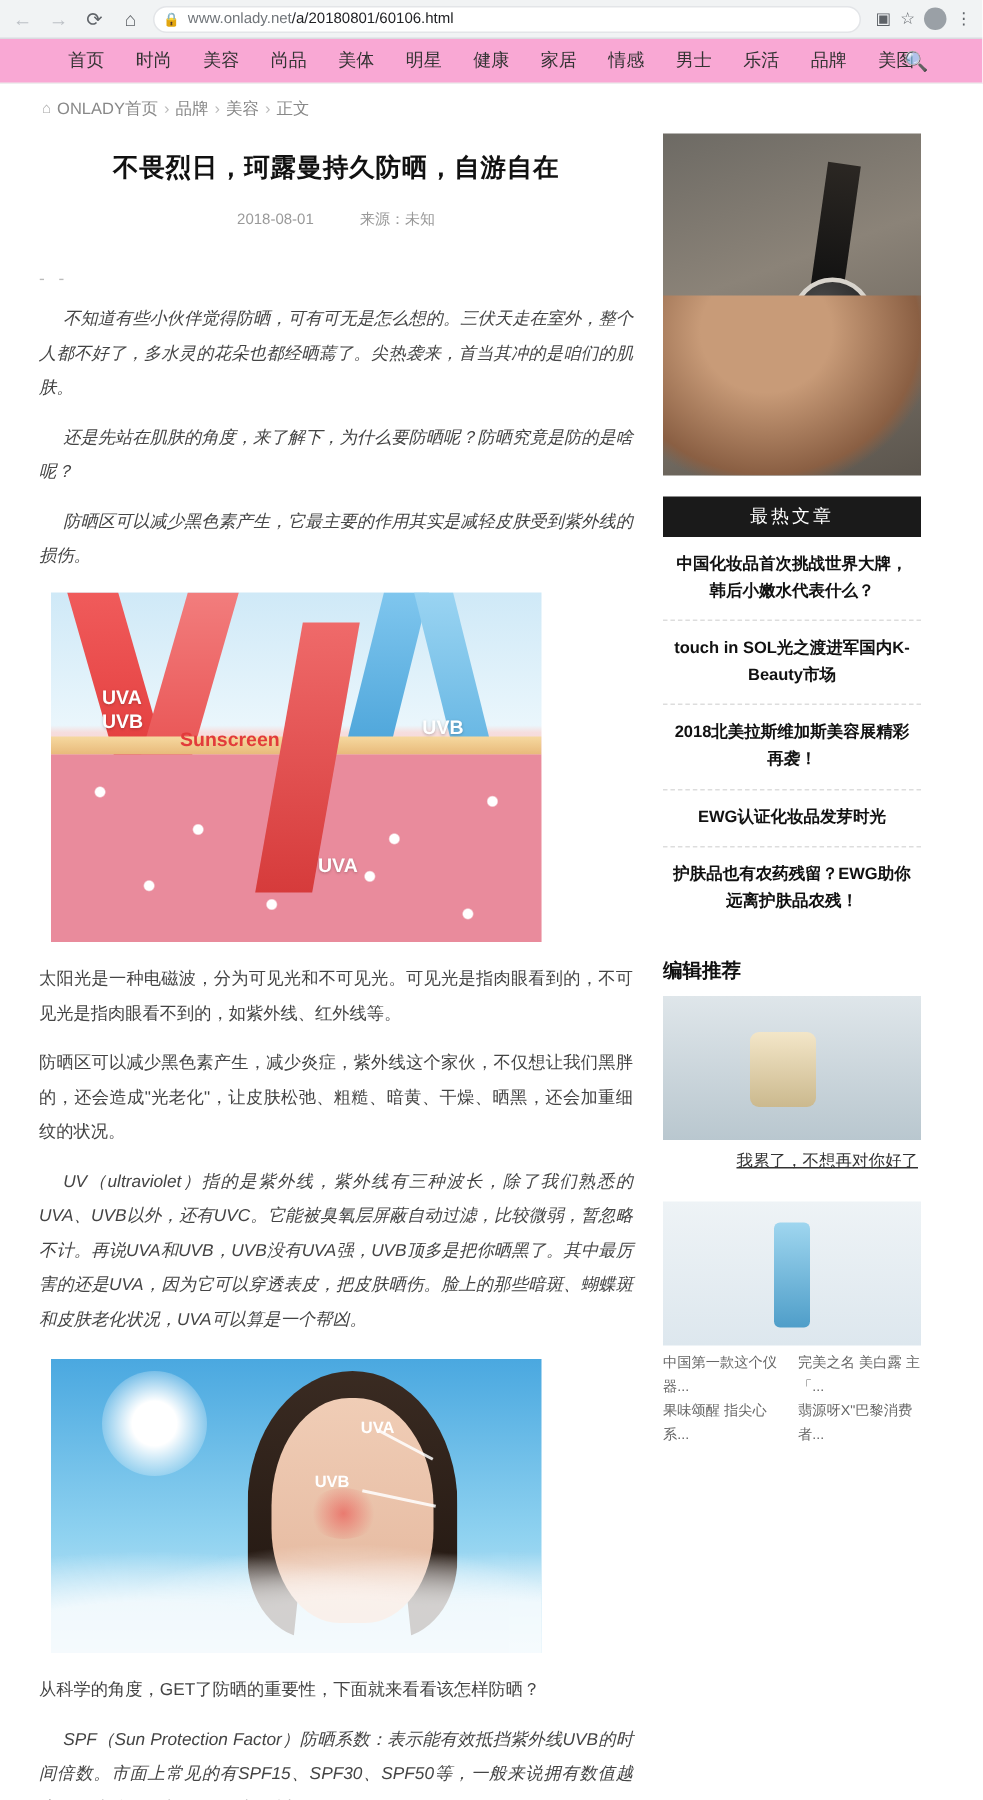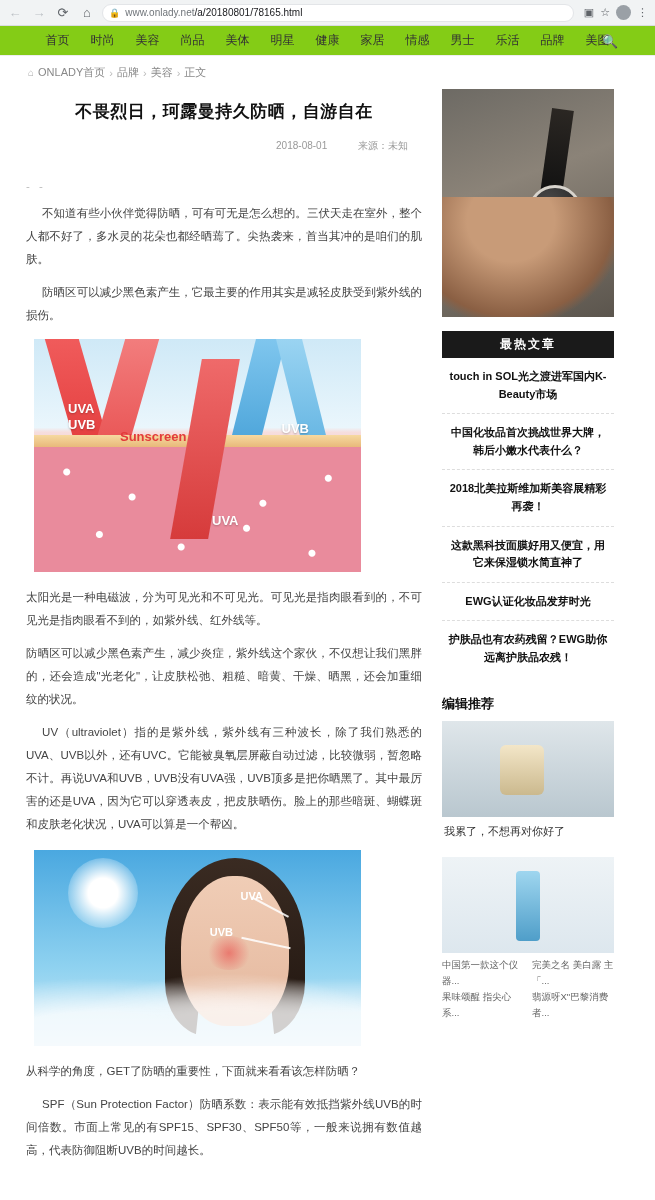--- a/index.html
+++ b/index.html
@@ -33,21 +33,21 @@
   .omni-icons span { color: #5f6368; font-size: 11px; }
   .profile-dot {
     width: 15px; height: 15px; border-radius: 50%; background: #9aa0a6;
     display: flex; align-items: center; justify-content: center; color: #fff; font-size: 9px;
   }
   .menu-dots { color: #5f6368; font-size: 12px; letter-spacing: 1px; }
 
   
   .site-nav {
     height: 30px; display: flex; align-items: center; justify-content: center;
-    gap: 21px; border-bottom: 1px solid #eee; position: relative; background:#84cc16;
+    gap: 21px; border-bottom: 1px solid #eee; position: relative; background:#f9a8d4;
   }
   .site-nav a { color: #333; text-decoration: none; font-size: 12px; }
   .nav-search {
     position: absolute; right: 36px; top: 50%; transform: translateY(-50%);
     color: #333; font-size: 13px;
   }
 
   
   .breadcrumb {
     padding: 9px 0 9px 28px; font-size: 11px; color: #888; background:#fff;
@@ -60,29 +60,29 @@
   
   .page { display: flex; gap: 0; padding: 0 16px; }
   .main { width: 412px; padding: 0 6px 0 10px; }
   .side { width: 172px; margin-left: 14px; }
 
   h1.article-title {
     font-size: 17px; color: #111; font-weight: bold; text-align: center;
     margin: 10px 0 0; letter-spacing: .5px; line-height: 1.5;
   }
   .article-meta {
-    text-align: right; font-size: 10px; color: #999; margin: 14px 0 22px;
+    text-align: center; font-size: 10px; color: #999; margin: 14px 0 22px;
   }
   .article-meta span { margin: 0 14px; }
 
   .para {
     font-size: 11.5px; line-height: 2.0; color: #444; margin: 0 0 10px;
     text-align: justify;
   }
-  .para.indent { text-indent: 1.4em; }
+  .para.indent { text-indent: 1.4em; font-style: italic; }
   .para.small-dash { color:#bbb; letter-spacing:3px; margin-bottom:4px;}
 
   
   .fig-sunscreen {
     position: relative; width: 327px; height: 233px; margin: 12px auto 14px 8px;
     background: linear-gradient(#cfe9f7, #eaf6fc 38%, #f6dede 40%, #f3b9c0 55%, #eda2ad 100%);
     overflow: hidden;
   }
   .fig-sunscreen .skinband {
     position:absolute; left:0; right:0; top:96px; height:12px;
@@ -171,21 +171,21 @@
     transform: rotate(8deg);
   }
   .side-img-watch .hand {
     position:absolute; left: 0; bottom: 0; width: 172px; height: 120px;
     background: radial-gradient(ellipse at 40% 20%, #c89b78 30%, #8a5f43 70%, transparent 78%);
   }
 
   .side-block { margin-top: 14px; }
   .side-title-bar {
     background: #1a1a1a; color: #fff; font-size: 12px; text-align: center;
-    padding: 5px 0; letter-spacing: 2px; width: 172px; font-weight: bold;
+    padding: 5px 0; letter-spacing: 2px; width: 172px;
   }
   .hot-list { border: 0; margin-top: 0; }
   .hot-item {
     font-size: 11px; color: #111; font-weight: bold; line-height: 1.6;
     padding: 10px 4px; text-align: center; border-bottom: 1px dashed #ddd;
   }
   .hot-item:last-child { border-bottom: none; }
   .refresh-btn {
     margin: 10px auto 0; width: 118px; text-align: center; font-size: 11px;
     color: #333; border: 1px solid #333; padding: 5px 0;
@@ -195,36 +195,36 @@
     font-size: 13px; color: #111; font-weight: bold; margin: 18px 0 8px;
   }
   .ed-card { margin-bottom: 12px; width: 172px; }
   .ed-thumb { width: 172px; height: 96px; }
   .ed-thumb.t1 { background: linear-gradient(#dfe6ea,#b9c7cf); position:relative; overflow:hidden;}
   .ed-thumb.t1::after{ content:""; position:absolute; left:58px; top:24px; width:44px; height:50px; border-radius:6px; background:linear-gradient(#f3e6c8,#cbb98e); }
   .ed-thumb.t2 { background: linear-gradient(#7fb9e3 40%, #7fa05a); position:relative; overflow:hidden;}
   .ed-thumb.t2::after{ content:""; position:absolute; left:54px; top:38px; width:64px; height:34px; background:#d9cdb6; border-top:10px solid #7a4f3a; }
   .ed-thumb.t3 { background: linear-gradient(#eef3f6,#dde7ee); position:relative; overflow:hidden;}
   .ed-thumb.t3::after{ content:""; position:absolute; left:74px; top:14px; width:24px; height:70px; border-radius:4px; background:linear-gradient(#9fd6ef,#4f9ec9); }
-  .ed-cap { font-size: 11px; color: #333; text-align: left; padding: 6px 2px; line-height:1.5; }
+  .ed-cap { font-size: 11px; color: #333; text-align: right; padding: 6px 2px; line-height:1.5;text-decoration:underline; }
 
   .mini-news { display:flex; font-size:9.5px; color:#666; line-height:1.7; gap:8px; margin-top:4px;}
   .mini-news div { flex:1; }
 </style>
 </head>
 <body>
 
 <div class="browser-bar">
   <div class="nav-btn disabled">←</div>
   <div class="nav-btn disabled">→</div>
   <div class="nav-btn">⟳</div>
   <div class="nav-btn">⌂</div>
   <div class="omnibox">
     <span class="lock">🔒</span>
-    <span class="url"><span class="scheme">www.onlady.net</span><span>/a/20180801/78165.html</span></span>
+    <span class="url"><span class="scheme">www.onlady.net</span><span>/a/20180801/60106.html</span></span>
   </div>
   <div class="omni-icons">
     <span>▣</span>
     <span>☆</span>
     <div class="profile-dot"></div>
     <span class="menu-dots">⋮</span>
   </div>
 </div>
 
 <div class="site-nav">
@@ -260,20 +260,21 @@
   <div class="main">
     <h1 class="article-title">不畏烈日，珂露曼持久防晒，自游自在</h1>
     <div class="article-meta">
       <span>2018-08-01</span>
       <span>来源：未知</span>
     </div>
 
     <p class="para small-dash">- -</p>
 
     <p class="para indent">不知道有些小伙伴觉得防晒，可有可无是怎么想的。三伏天走在室外，整个人都不好了，多水灵的花朵也都经晒蔫了。尖热袭来，首当其冲的是咱们的肌肤。</p>
+    <p class="para indent">还是先站在肌肤的角度，来了解下，为什么要防晒呢？防晒究竟是防的是啥呢？</p>
     <p class="para indent">防晒区可以减少黑色素产生，它最主要的作用其实是减轻皮肤受到紫外线的损伤。</p>
 
     <div class="fig-sunscreen">
       <div class="ray ray-red1"></div>
       <div class="ray ray-red2"></div>
       <div class="ray ray-blue1"></div>
       <div class="ray ray-blue2"></div>
       <div class="skinband"></div>
       <div class="derm"></div>
       <div class="ray ray-deep"></div>
@@ -308,24 +309,23 @@
   <div class="side">
     <div class="side-img-watch">
       <div class="strap"></div>
       <div class="watchface"></div>
       <div class="hand"></div>
     </div>
 
     <div class="side-block">
       <div class="side-title-bar">最热文章</div>
       <div class="hot-list">
+        <div class="hot-item">中国化妆品首次挑战世界大牌，韩后小嫩水代表什么？</div>
         <div class="hot-item">touch in SOL光之渡进军国内K-Beauty市场</div>
-        <div class="hot-item">中国化妆品首次挑战世界大牌，韩后小嫩水代表什么？</div>
         <div class="hot-item">2018北美拉斯维加斯美容展精彩再袭！</div>
-        <div class="hot-item">这款黑科技面膜好用又便宜，用它来保湿锁水简直神了</div>
         <div class="hot-item">EWG认证化妆品发芽时光</div>
         <div class="hot-item">护肤品也有农药残留？EWG助你远离护肤品农残！</div>
       </div>
     </div>
 
     <div class="side-h">编辑推荐</div>
 
     <div class="ed-card">
       <div class="ed-thumb t1"></div>
       <div class="ed-cap">我累了，不想再对你好了</div>

